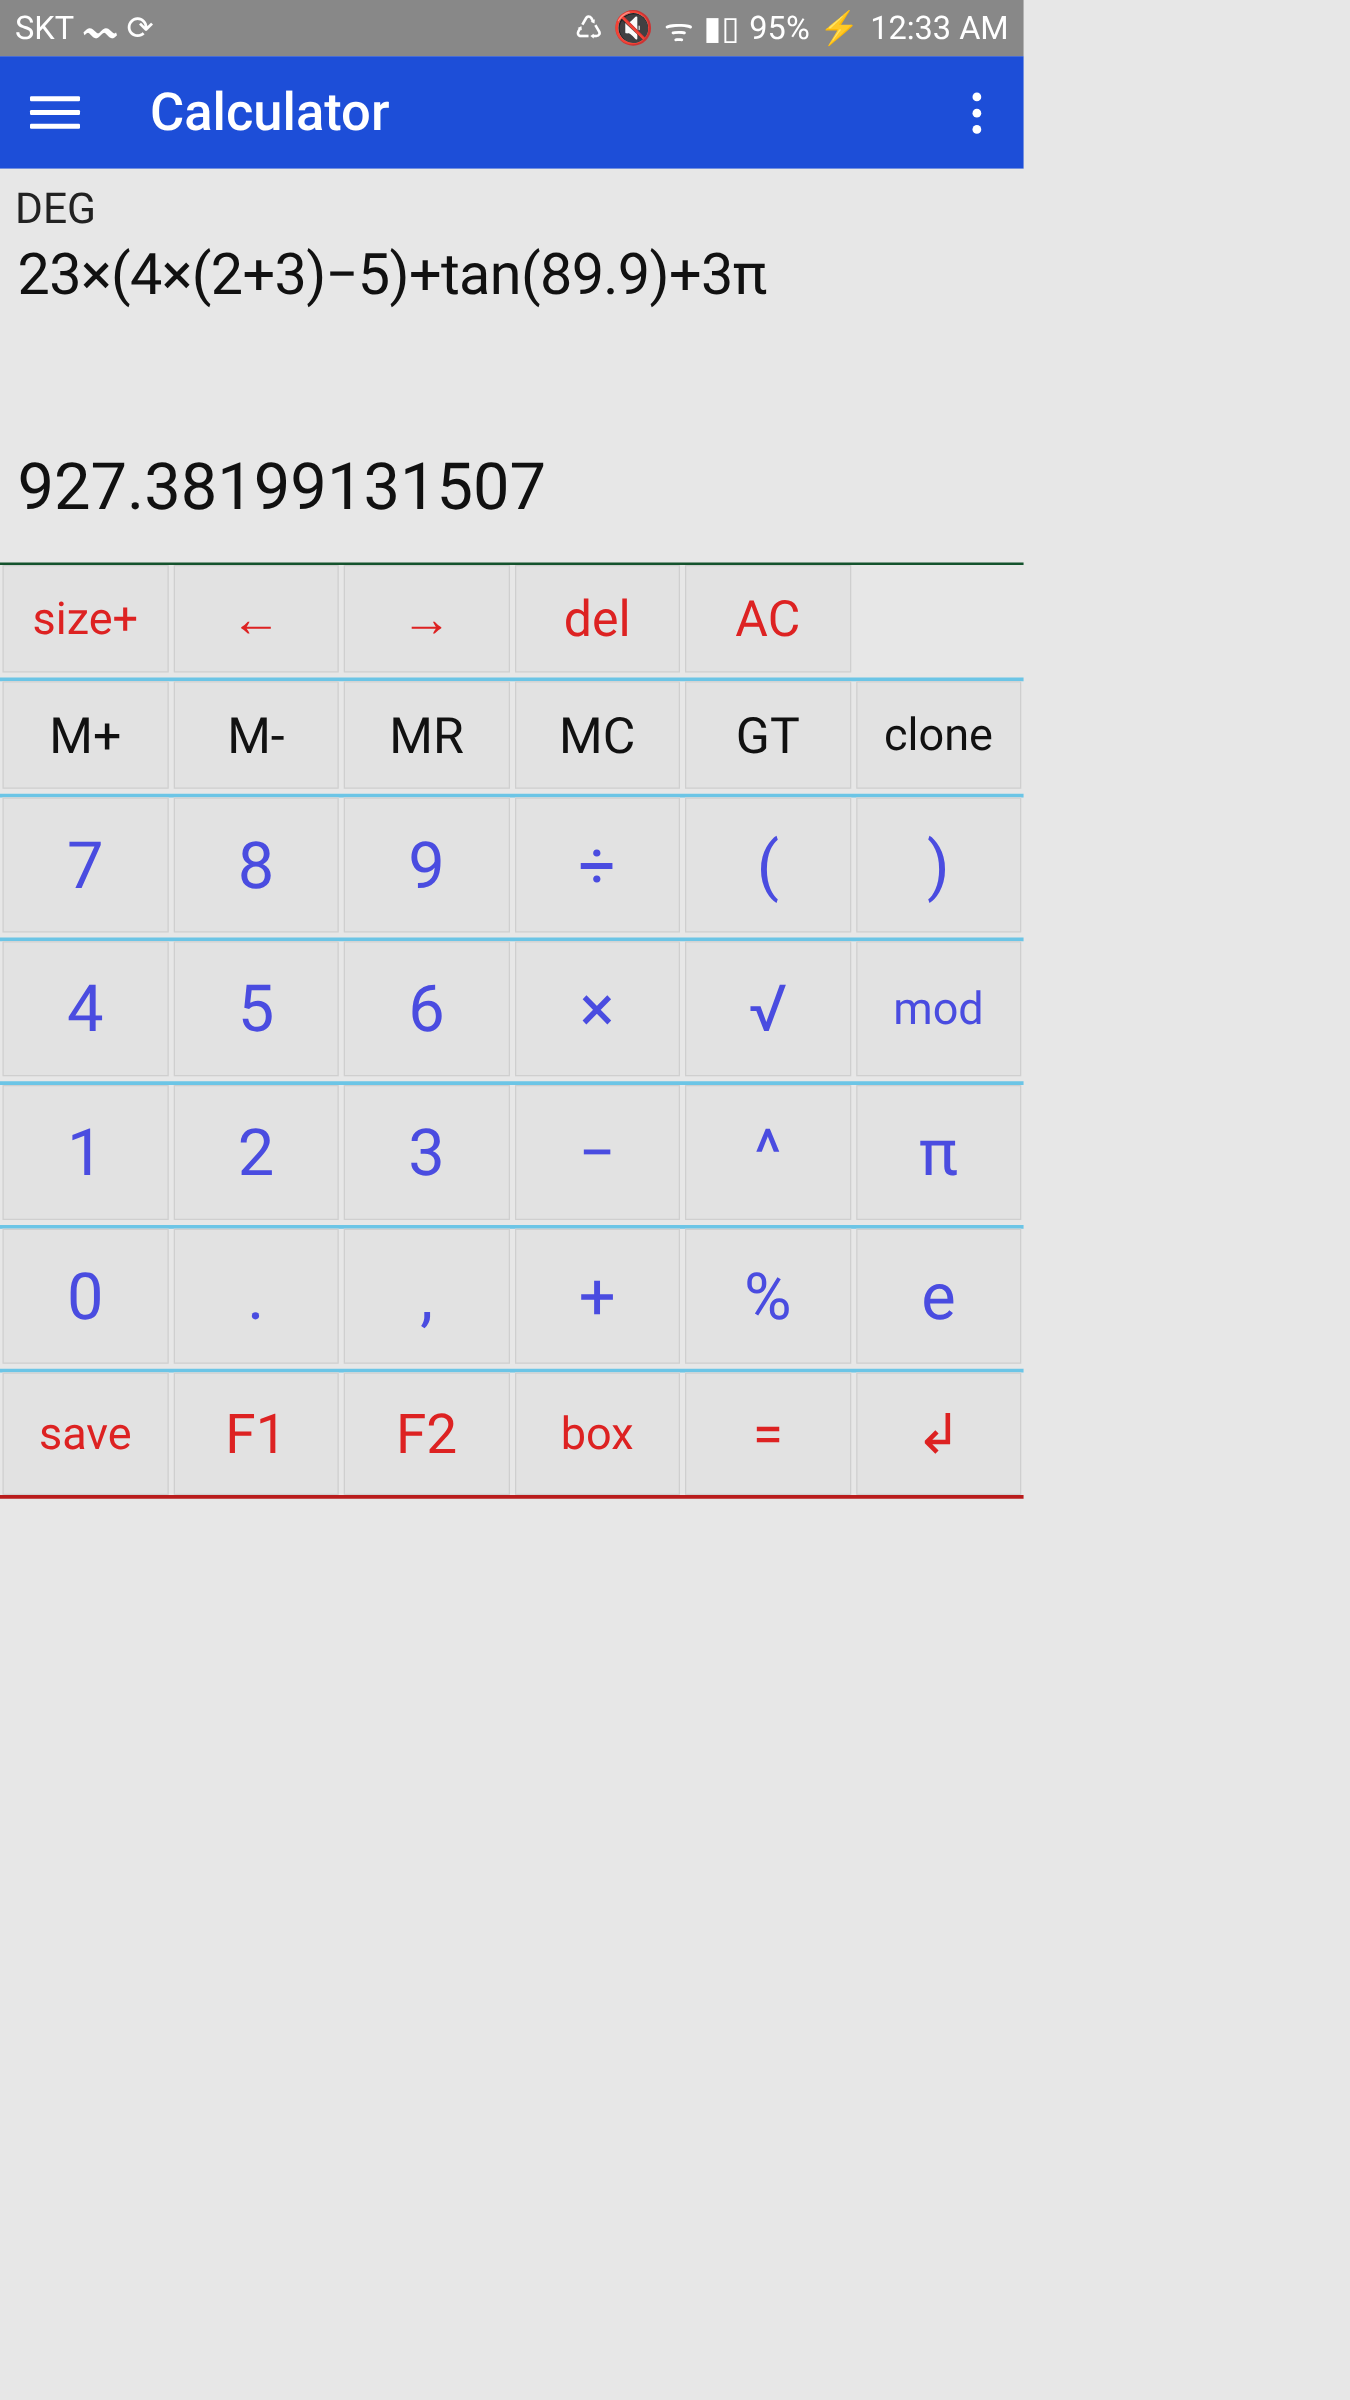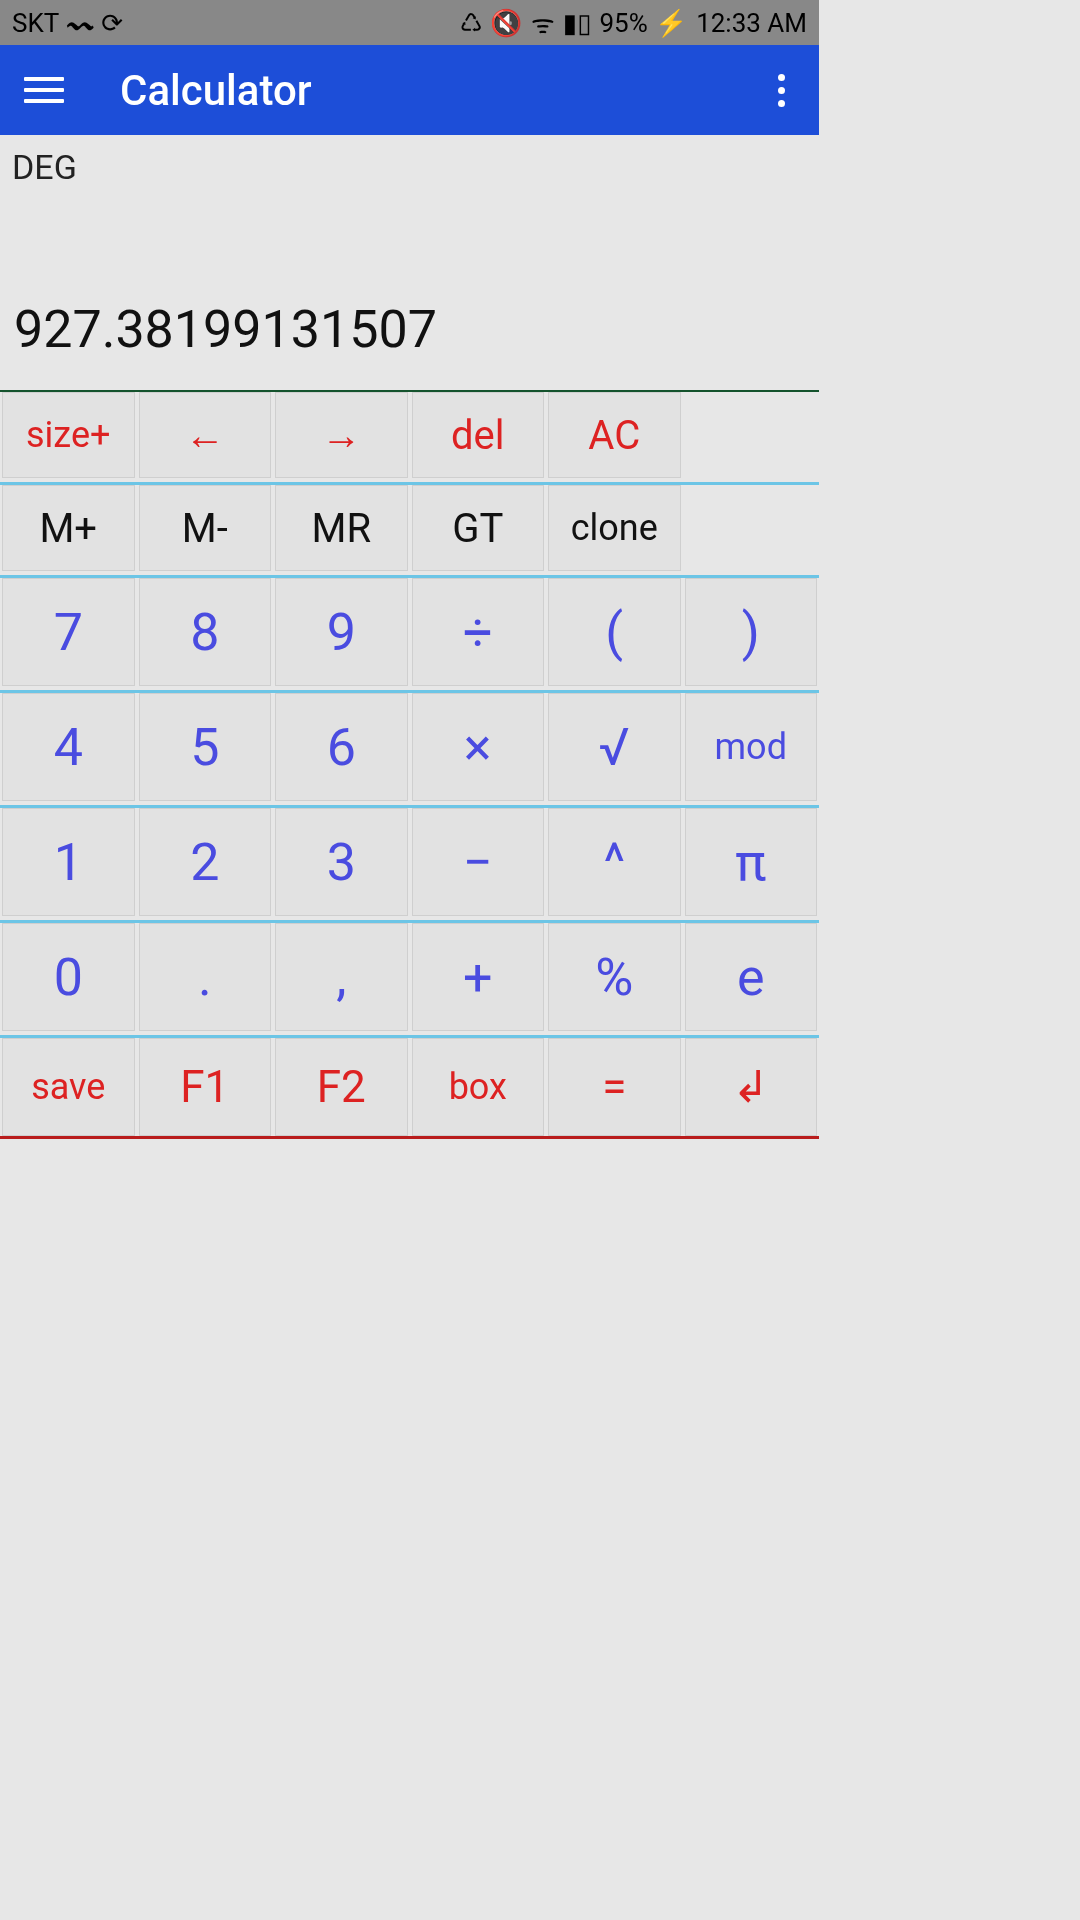--- a/index.html
+++ b/index.html
@@ -1,20 +1,20 @@
 <!DOCTYPE html>
 <html><head>
 <meta charset="utf-8">
 <style>
 * { margin: 0; padding: 0; box-sizing: border-box; font-family: Roboto, Arial, sans-serif; }
 html, body { width: 819px; height: 1456px; overflow: hidden; }
 body { display: flex; flex-direction: column; background: #e7e7e7; }
 
 
-.status-bar { height: 45px; background: #888; display: flex; align-items: center; padding: 0 12px; color: #000000; font-size: 26px; }
+.status-bar { height: 45px; background: #888; display: flex; align-items: center; padding: 0 12px; color: #ffffff; font-size: 26px; }
 .status-left { display: flex; align-items: center; gap: 8px; }
 .status-right { margin-left: auto; display: flex; align-items: center; gap: 8px; }
 .status-time { font-size: 26px; }
 
 
 .app-bar { height: 90px; background: #1d4ed8; display: flex; align-items: center; padding: 0 24px; color: #fff; }
 .menu-icon { width: 40px; display: flex; flex-direction: column; gap: 7px; cursor: pointer; }
 .menu-icon span { height: 4px; background: #fff; border-radius: 1px; }
 .app-title { font-size: 42px; font-weight: 500; margin-left: 56px; }
 .more-icon { margin-left: auto; display: flex; flex-direction: column; gap: 6px; cursor: pointer; padding: 10px; }
@@ -79,38 +79,40 @@
   <div class="app-title">Calculator</div>
   <div class="more-icon">
     <span></span>
       <span></span>
       <span></span>
   </div>
 </div>
 
 <div class="display">
   <div class="mode-label">DEG</div>
+  <div class="expression">23×(4×(2+3)−5)+tan(89.9)+3π</div>
   <div class="spacer"></div>
   <div class="result">927.38199131507</div>
 </div>
 
 <div class="keypad">
 
   <div class="row row-mem">
     <div class="btn c-red small">size+</div>
     <div class="btn c-red">←</div>
     <div class="btn c-red">→</div>
     <div class="btn c-red">del</div>
     <div class="btn c-red">AC</div>
   </div>
 
   <div class="row row-mem">
     <div class="btn c-black">M+</div>
     <div class="btn c-black">M-</div>
     <div class="btn c-black">MR</div>
+    <div class="btn c-black">MC</div>
     <div class="btn c-black">GT</div>
     <div class="btn c-black small">clone</div>
   </div>
 
   <div class="row row-num">
     <div class="btn c-blue">7</div>
     <div class="btn c-blue">8</div>
     <div class="btn c-blue">9</div>
     <div class="btn c-blue">÷</div>
     <div class="btn c-blue">(</div>

